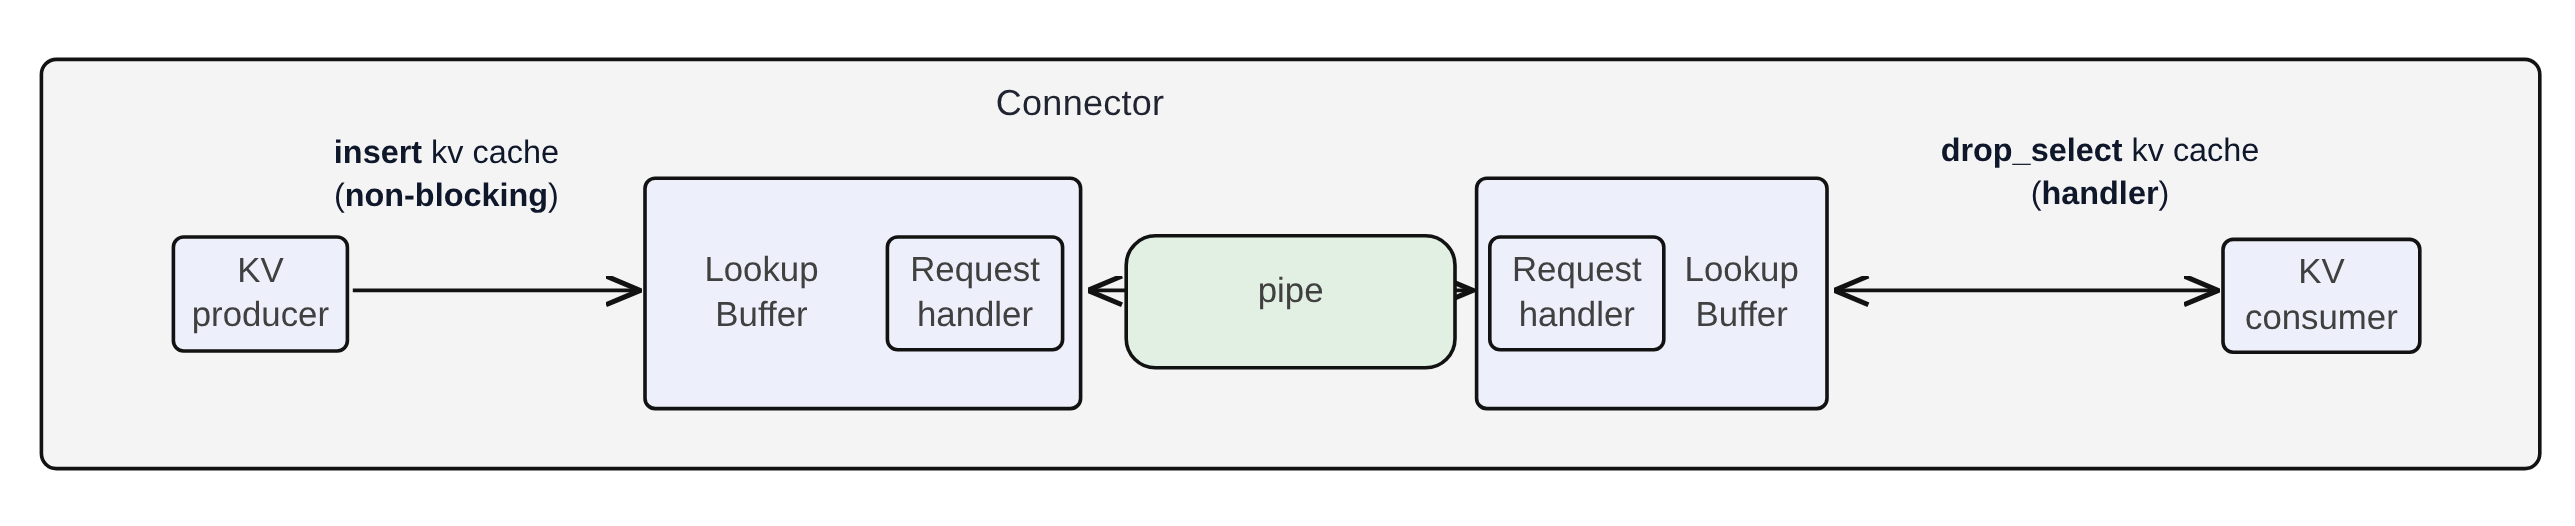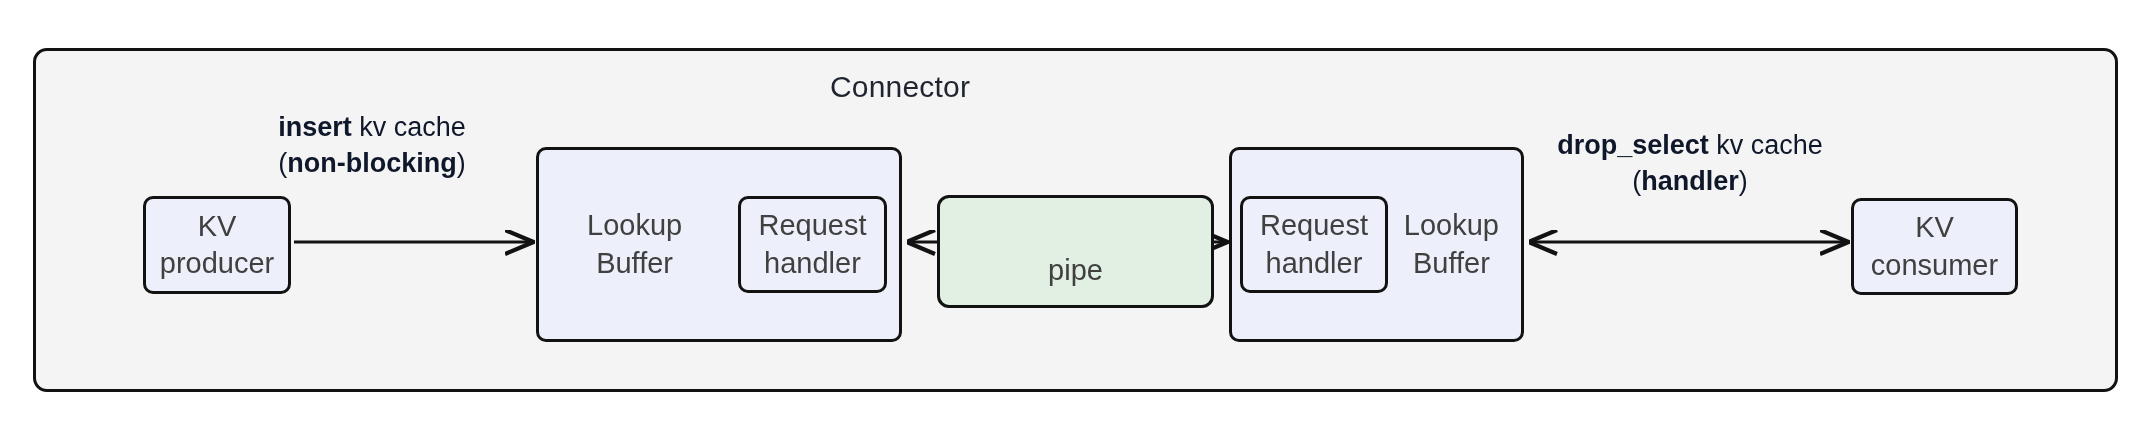--- a/index.html
+++ b/index.html
@@ -63,21 +63,21 @@
     white-space: pre-line;
   }
 
   
   #kv-producer   { left: 143px;  top: 196px; width: 148px; height: 98px; }
   #lookup-left   { left: 536px;  top: 147px; width: 366px; height: 195px;
                    align-items: center; justify-content: flex-start;
                    padding-left: 48px; }
   #req-left      { left: 738px;  top: 196px; width: 149px; height: 97px; }
   #pipe          { left: 937px;  top: 195px; width: 277px; height: 113px;
-                   align-items: flex-end; padding-bottom: 16px; }
+                   padding-bottom: 16px; border-radius: 26px; }
   #lookup-right  { left: 1229px; top: 147px; width: 295px; height: 195px;
                    align-items: center; justify-content: flex-end;
                    padding-right: 22px; }
   #req-right     { left: 1240px; top: 196px; width: 148px; height: 97px; }
   #kv-consumer   { left: 1851px; top: 198px; width: 167px; height: 97px; }
 
   
   .edge-svg {
     position: absolute;
     left: 0;
@@ -95,21 +95,21 @@
   
   .edge-label {
     position: absolute;
     text-align: center;
     font-size: 27px;
     line-height: 1.33;
     color: #0f172a;
   }
   .edge-label b { font-weight: 700; }
   #label-insert      { left: 222px;  top: 110px; width: 300px; }
-  #label-dropselect  { left: 1528px; top: 108px; width: 324px; margin-top: 20px; }
+  #label-dropselect  { left: 1588px; top: 108px; width: 324px; }
 </style>
 </head>
 <body>
 
 <div id="stage">
 
   <div class="connector-frame"></div>
 
   <div class="connector-title">Connector</div>
 

